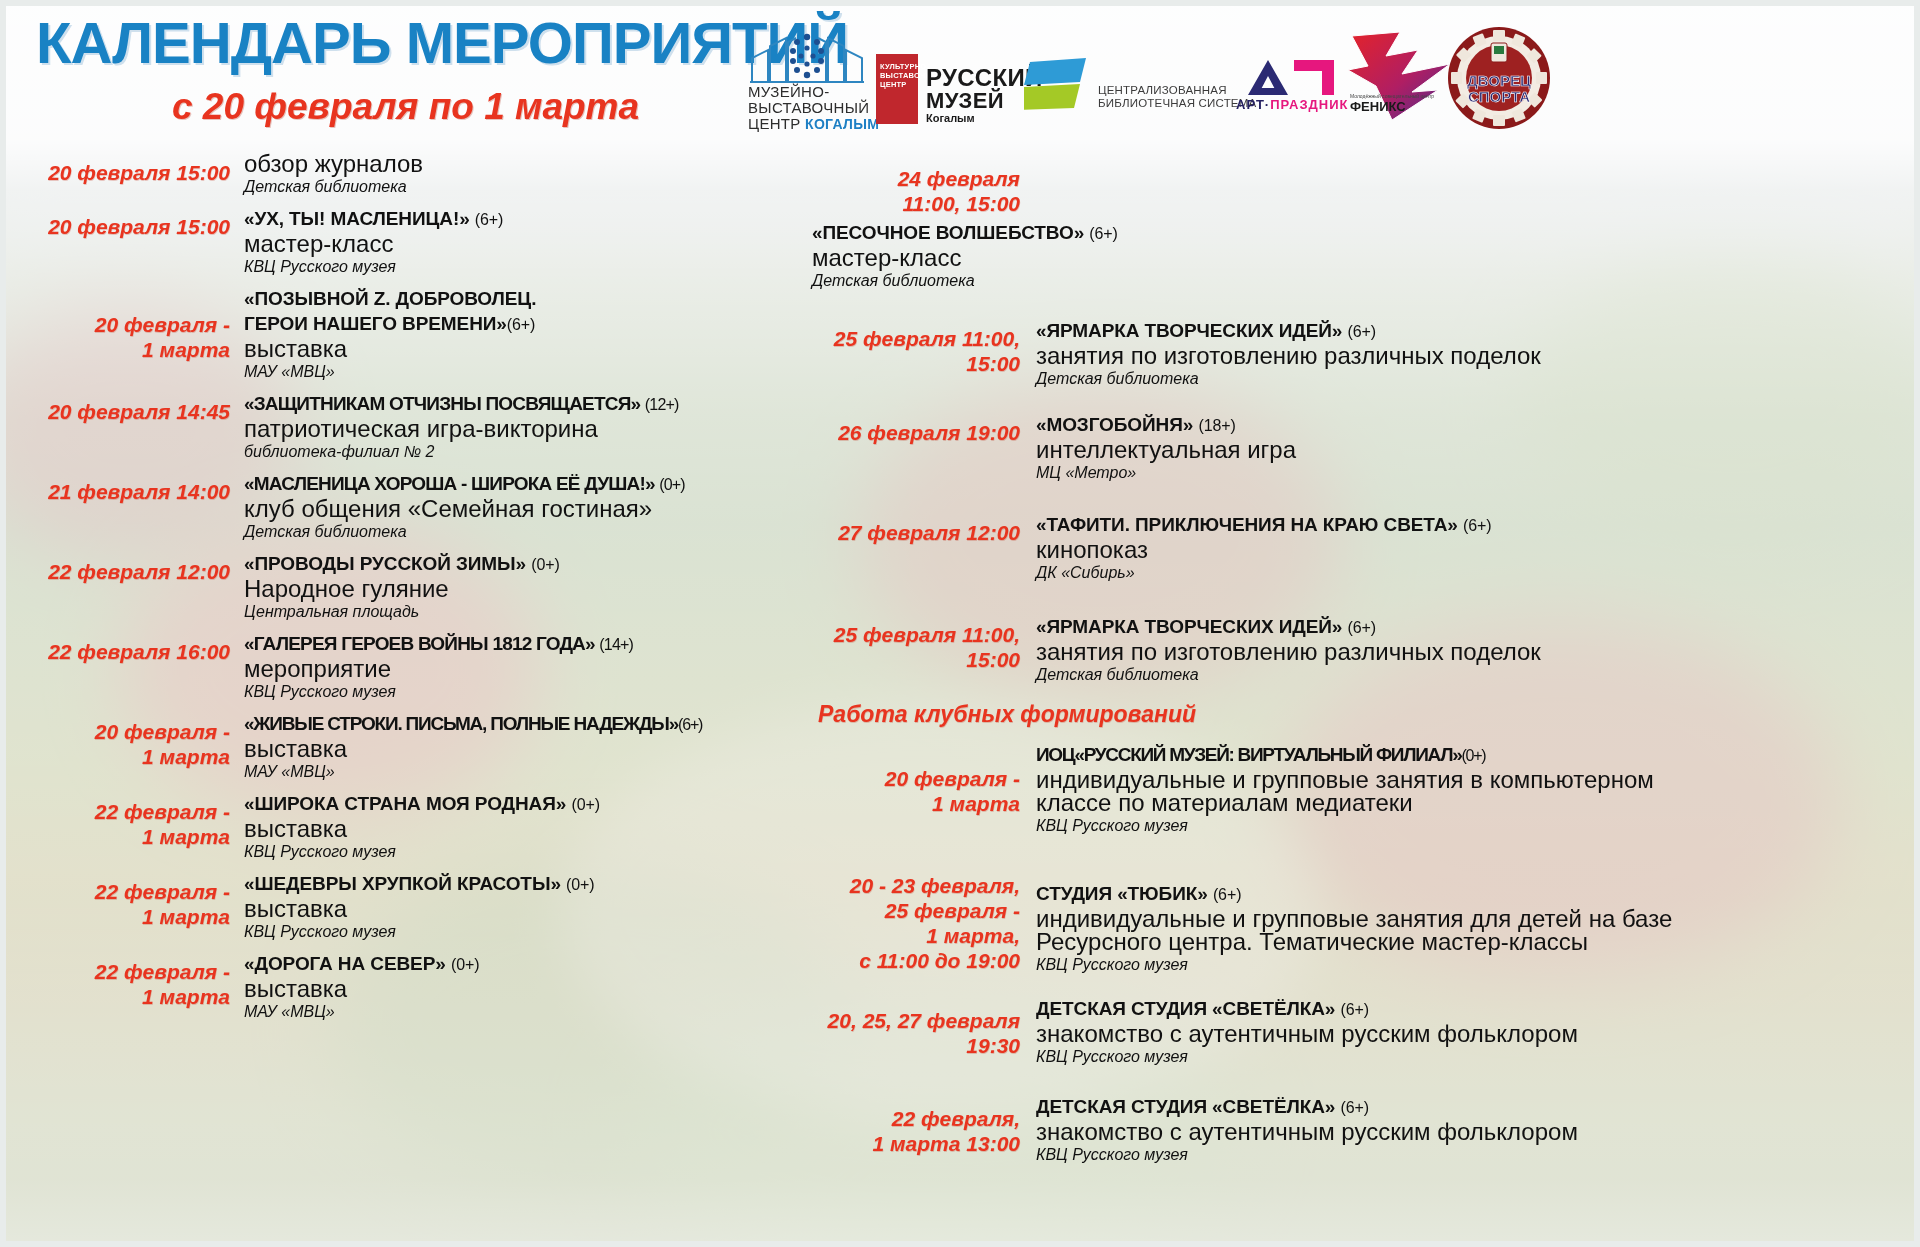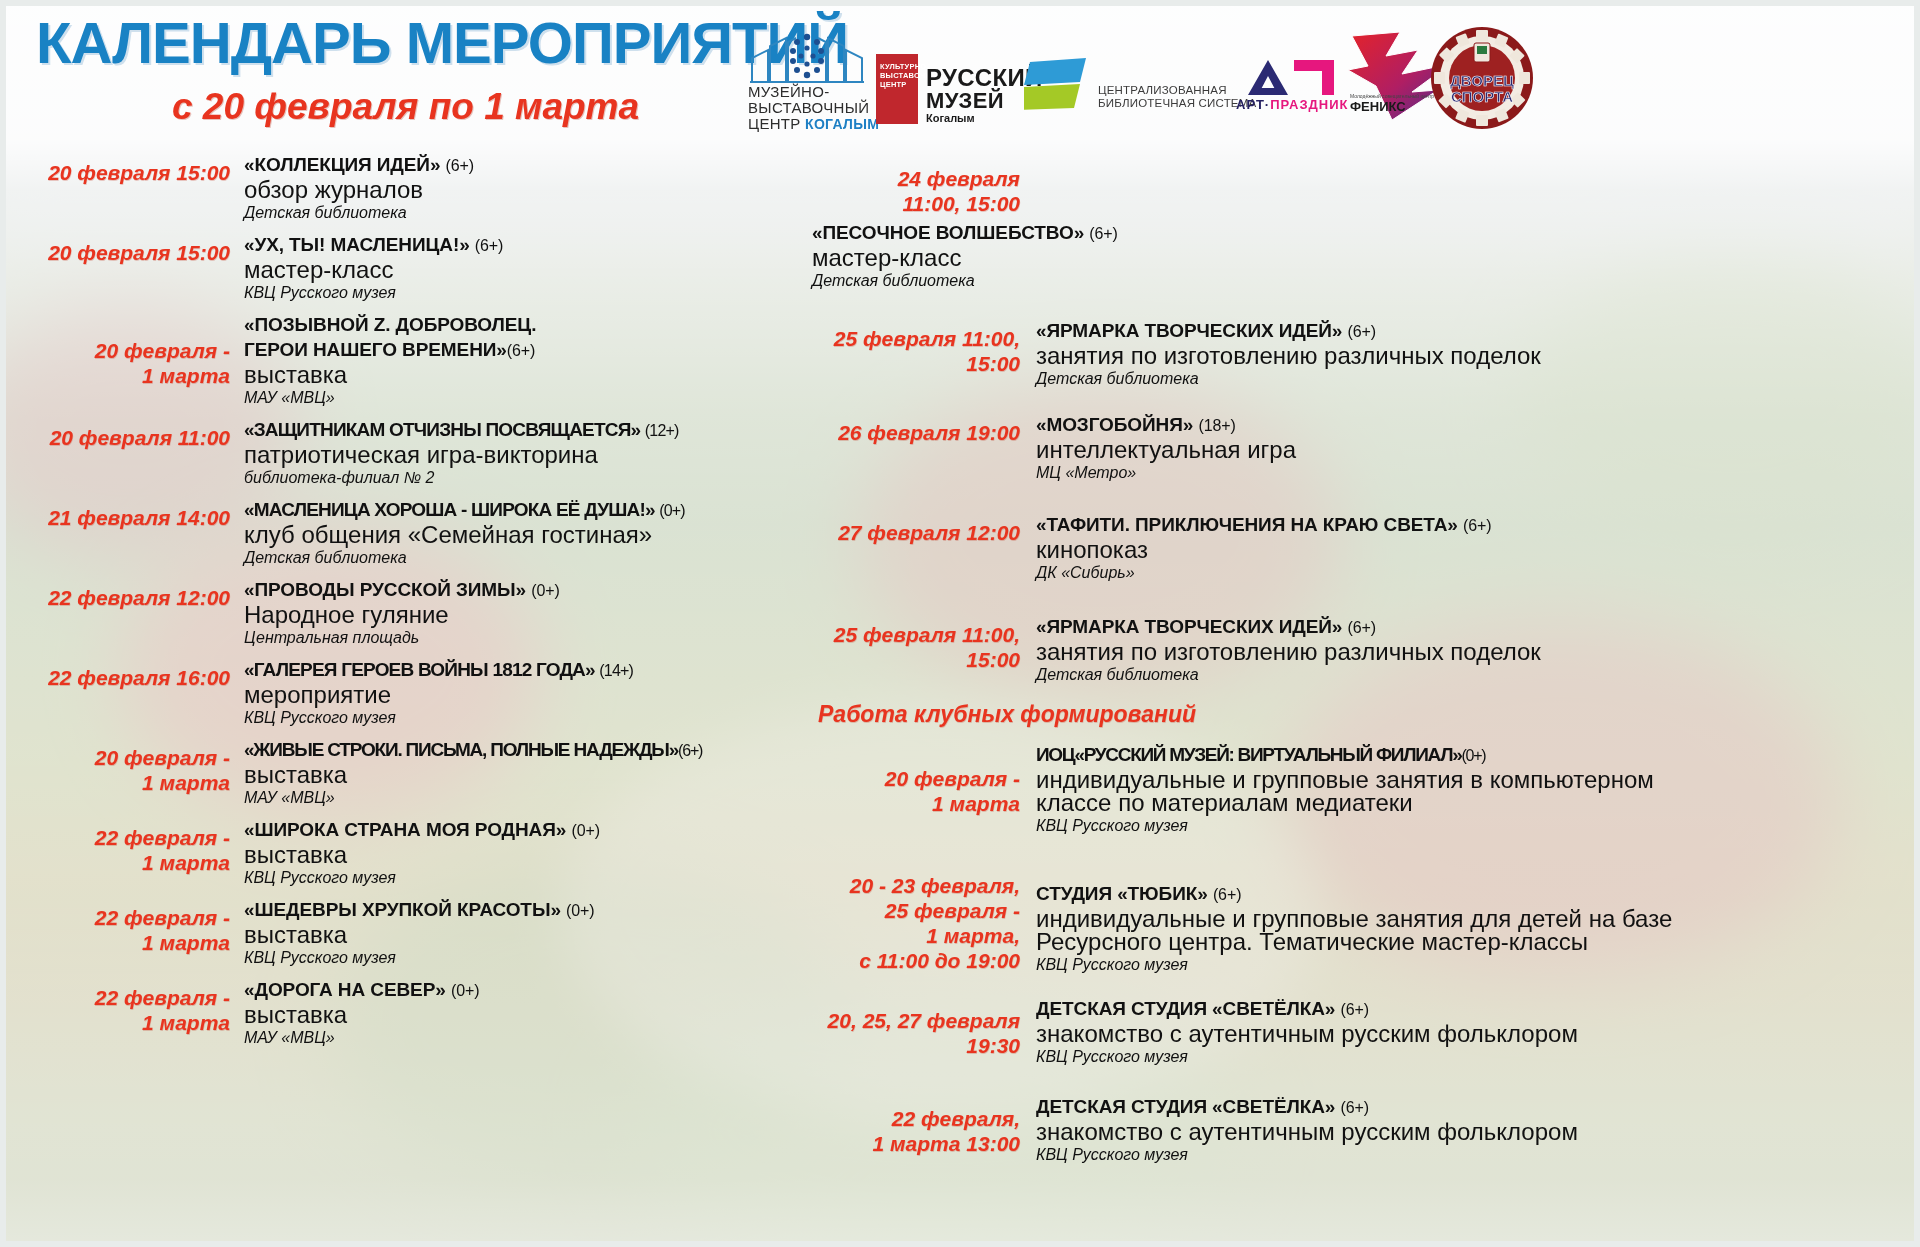--- a/index.html
+++ b/index.html
@@ -98,21 +98,21 @@
   .art-txt{font-size:13px;font-weight:bold;color:#262262;letter-spacing:1px;margin-top:3px;}
   .art-txt b{color:#e6177e;}
 
   
   .fen{left:598px;top:16px;}
   .fen-mark{width:108px;height:92px;}
   .fen-cap{position:absolute;left:4px;bottom:8px;font-size:13px;font-weight:bold;color:#1a1a1a;}
   .fen-cap small{display:block;font-size:5px;line-height:6px;color:#444;font-weight:normal;}
 
   
-  .sp{left:682px;top:12px;}
+  .sp{left:699px;top:12px;}
   .sp-mark{width:104px;height:104px;border-radius:50%;position:relative;}
 
   
   .col{position:absolute;top:148px;}
   .col-left{left:18px;width:790px;}
   .col-right{left:812px;width:1096px;}
 
   .row{display:flex;align-items:flex-start;margin-bottom:4px;}
   .when{
     color:#e8341f;
@@ -298,21 +298,20 @@
       </div>
 
     </div>
   </div>
 
   <div class="col col-left">
 
     <div class="row">
       <div class="when">20 февраля 15:00</div>
       <div class="what">
-        <div class="ttl"><span>«КОЛЛЕКЦИЯ ИДЕЙ»</span> <span class="age">(6+)</span></div>
         <div class="kind">обзор журналов</div>
         <div class="place">Детская библиотека</div>
       </div>
     </div>
 
     <div class="row">
       <div class="when">20 февраля 15:00</div>
       <div class="what">
         <div class="ttl"><span>«УХ, ТЫ! МАСЛЕНИЦА!»</span> <span class="age">(6+)</span></div>
         <div class="kind">мастер-класс</div>
@@ -325,21 +324,21 @@
 1 марта</div>
       <div class="what">
         <div class="ttl" style="white-space:pre-line;display:inline;"><span style="white-space:pre-line;">«ПОЗЫВНОЙ Z. ДОБРОВОЛЕЦ.
 ГЕРОИ НАШЕГО ВРЕМЕНИ»</span><span class="age">(6+)</span></div>
         <div class="kind">выставка</div>
         <div class="place">МАУ «МВЦ»</div>
       </div>
     </div>
 
     <div class="row tight">
-      <div class="when">20 февраля 11:00</div>
+      <div class="when">20 февраля 14:45</div>
       <div class="what">
         <div class="ttl"><span>«ЗАЩИТНИКАМ ОТЧИЗНЫ ПОСВЯЩАЕТСЯ»</span> <span class="age">(12+)</span></div>
         <div class="kind">патриотическая игра-викторина</div>
         <div class="place">библиотека-филиал № 2</div>
       </div>
     </div>
 
     <div class="row tight">
       <div class="when">21 февраля 14:00</div>
       <div class="what">

